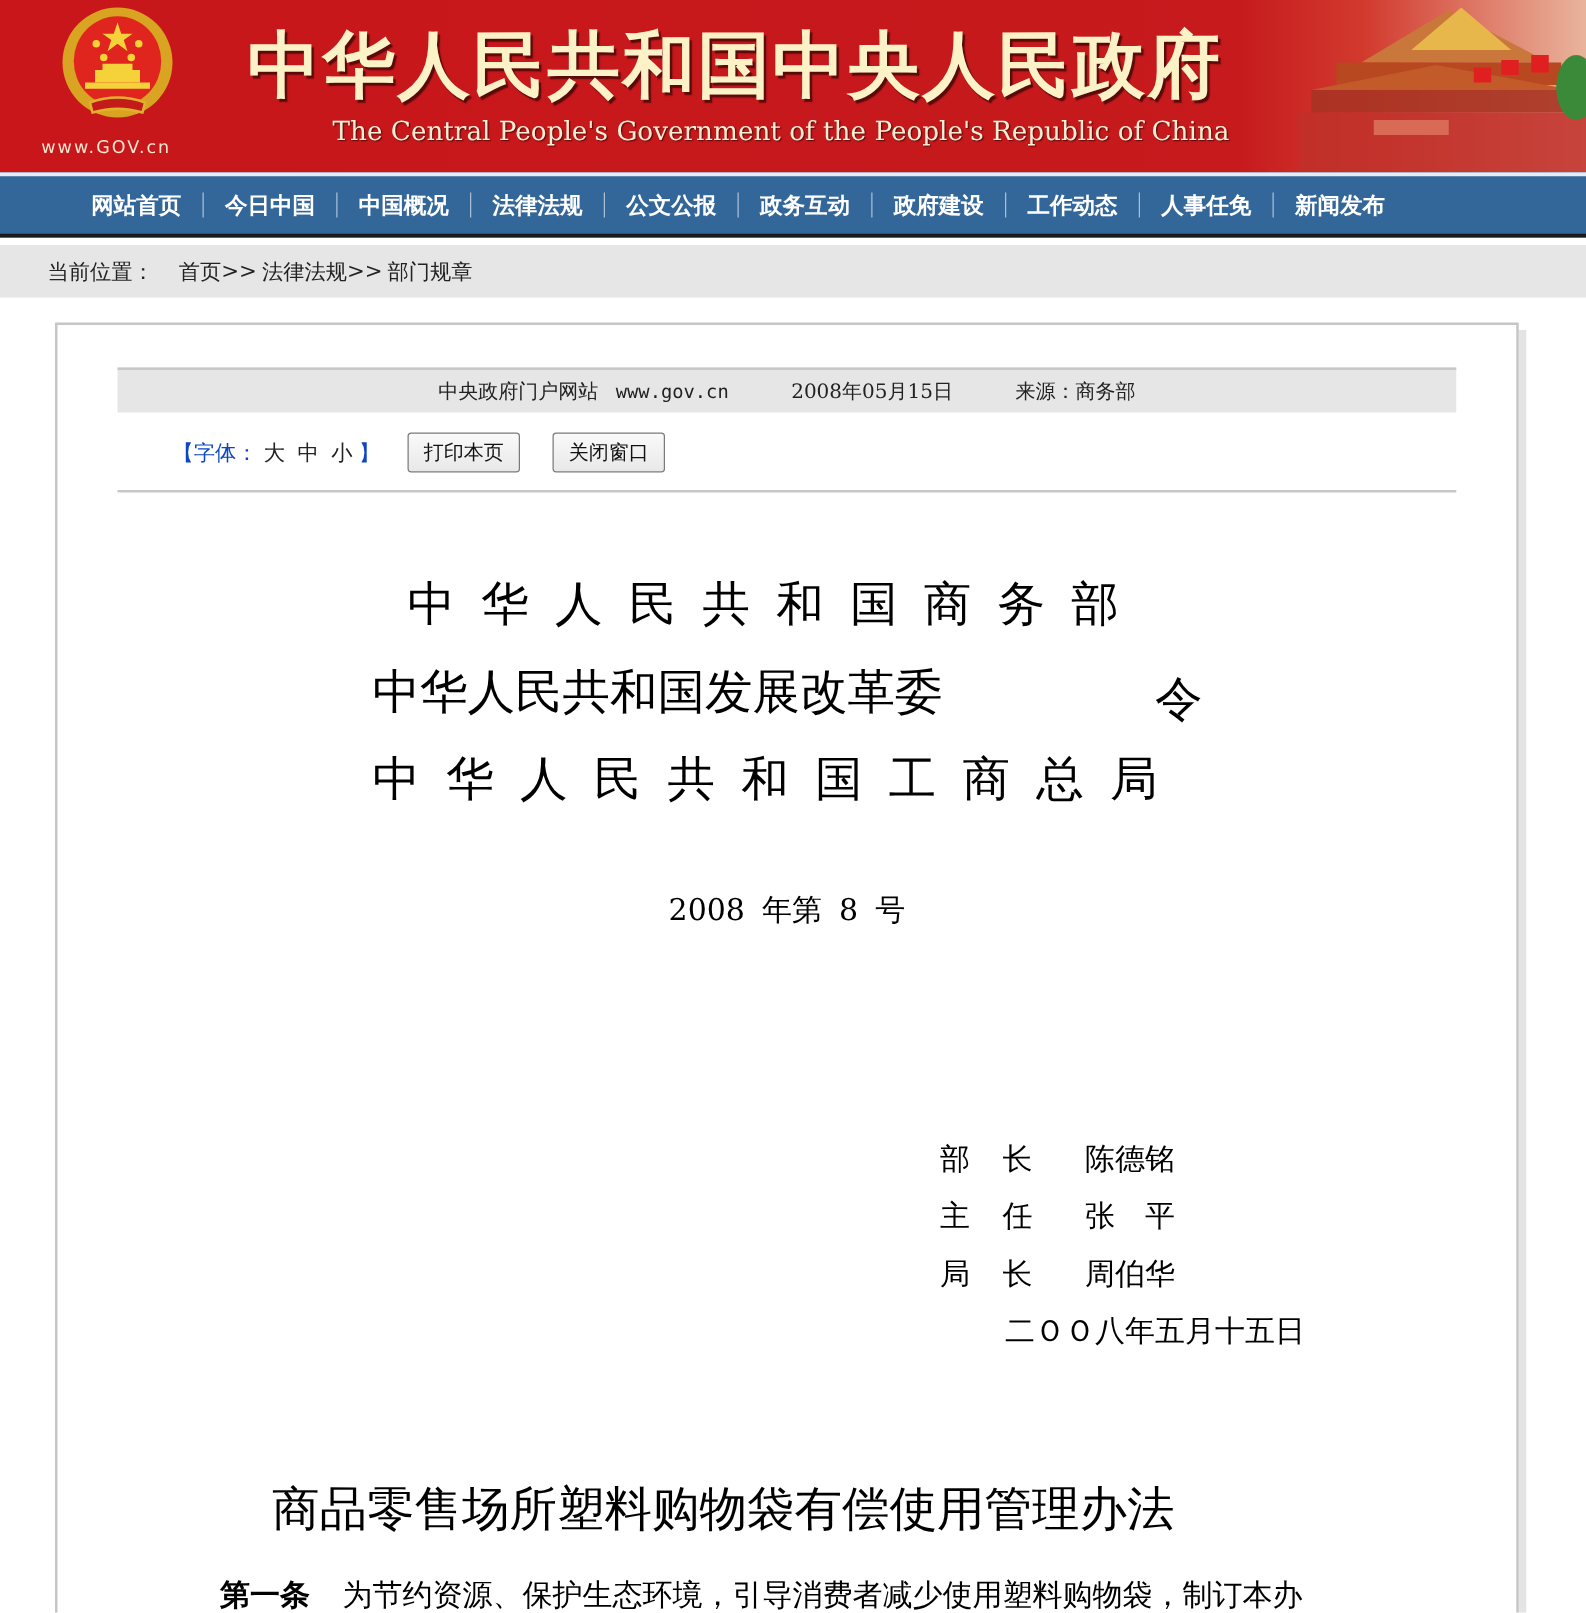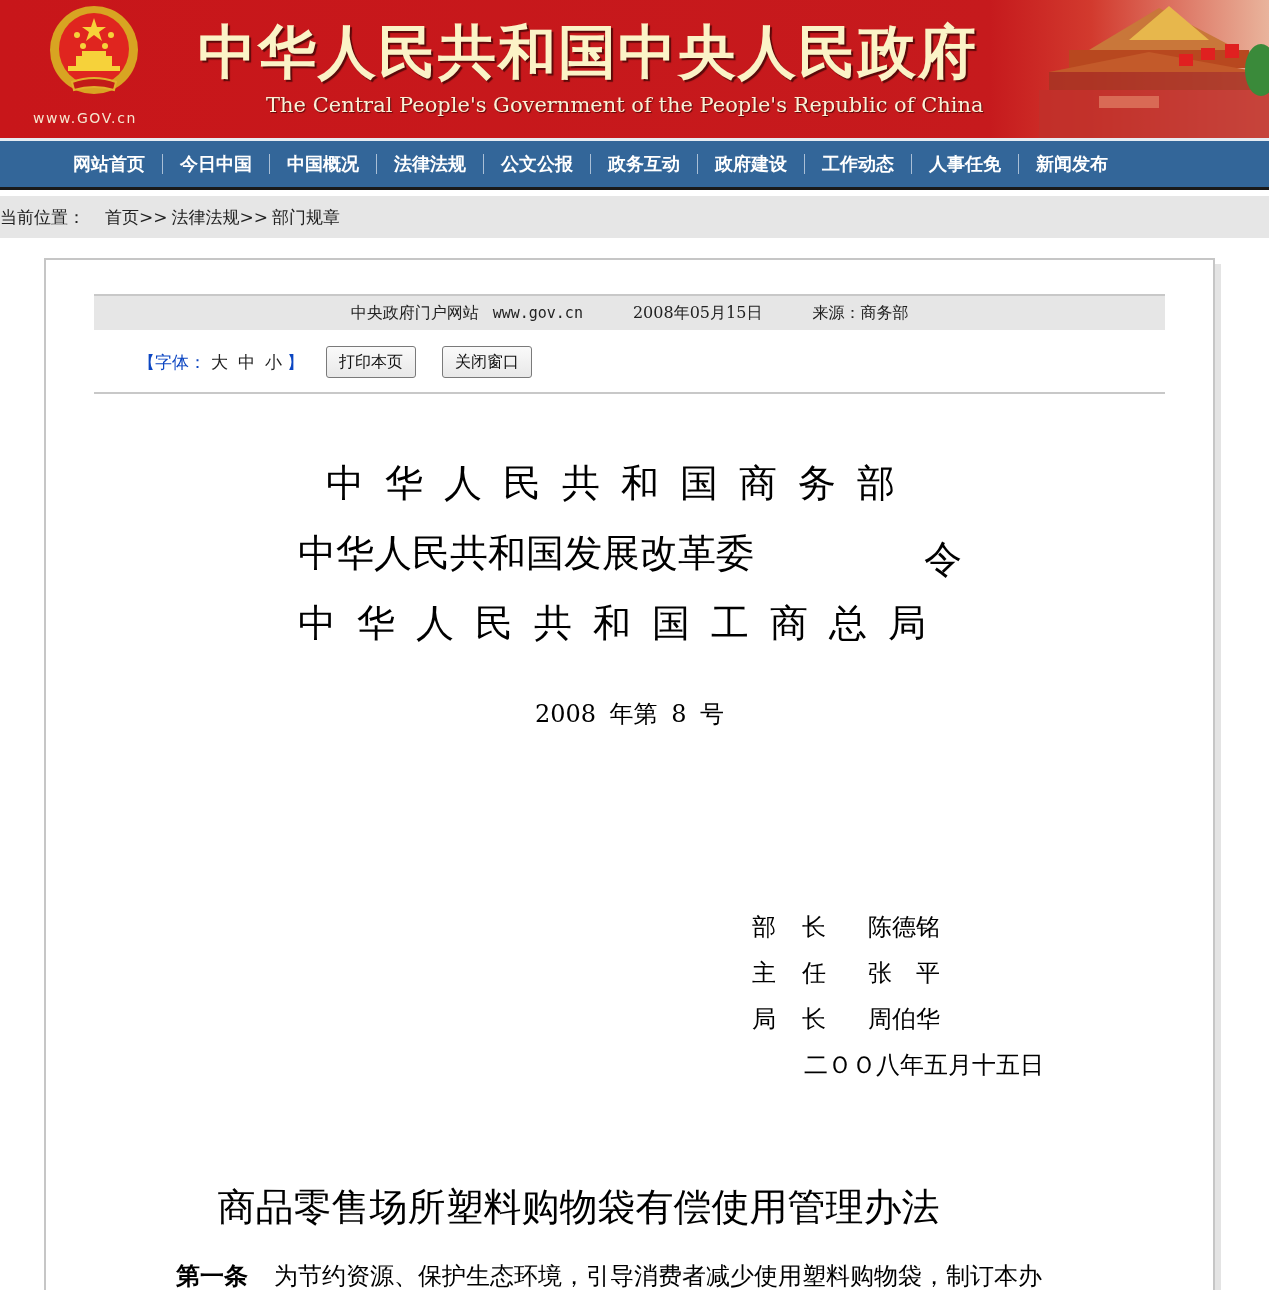--- a/index.html
+++ b/index.html
@@ -37,21 +37,21 @@
     }
     .nav-item {
       font-family: "DejaVu Sans", sans-serif; font-weight: bold; font-size: 18px;
       color: #ffffff; padding: 0 17px; cursor: pointer; white-space: nowrap;
     }
     .nav-sep { width: 1px; height: 20px; background: #a9bfd6; }
 
     
     .crumbbar {
       position: absolute; left: 0; top: 196px; width: 1269px; height: 42px;
-      background: #e6e6e6; display: flex; align-items: center; 
+      background: #e6e6e6; display: flex; align-items: center; padding-left: 38px;
       font-size: 17px; color: #222;
     }
     .crumb-label { margin-right: 20px; }
     .crumb-link { cursor: pointer; }
     .crumb-sep { margin: 0 4px 0 0; }
 
     
     .content-box {
       position: absolute; left: 44px; top: 258px; width: 1171px; height: 1040px;
       border: 2px solid #c6c6c6; background: #fff;
@@ -81,21 +81,21 @@
     }
 
     
     .decree { position: absolute; left: 252px; top: 198px; font-family: "DejaVu Sans", sans-serif; font-size: 38px; }
     .decree .line1 { position: absolute; top: 0; left: 0; letter-spacing: 21px; white-space: nowrap; margin-left: 28px; }
     .decree .line2 { position: absolute; top: 70px; left: 0; letter-spacing: 0px; white-space: nowrap; }
     .decree .line3 { position: absolute; top: 140px; left: 0; letter-spacing: 21px; white-space: nowrap; }
     .decree .ling  { position: absolute; top: 76px; left: 626px; white-space: nowrap; }
 
     .docno {
-      position: absolute; left: 0; width: 1167px; top: 438px; text-align: center;
+      position: absolute; left: 0; width: 1167px; top: 452px; text-align: center;
       font-size: 24px; word-spacing: 6px;
     }
 
     .body-para {
       position: absolute; left: 78px; top: 508px; width: 1020px; font-size: 24px; line-height: 46px;
       text-indent: 56px;
     }
 
     .signers { position: absolute; left: 706px; top: 644px; font-size: 24px; line-height: 46px; }
     .signer-row { display: flex; white-space: nowrap; }

